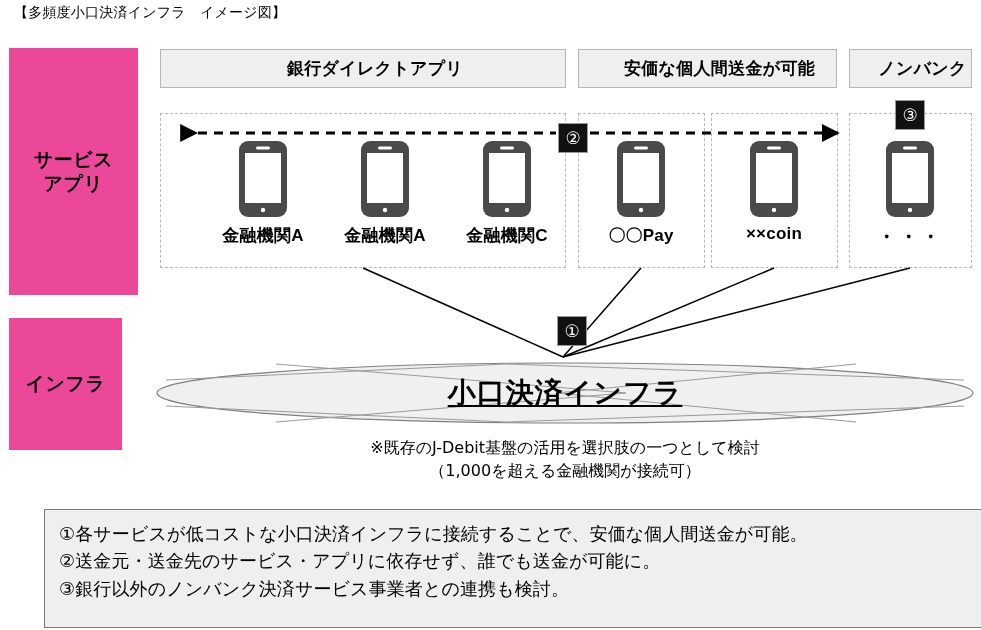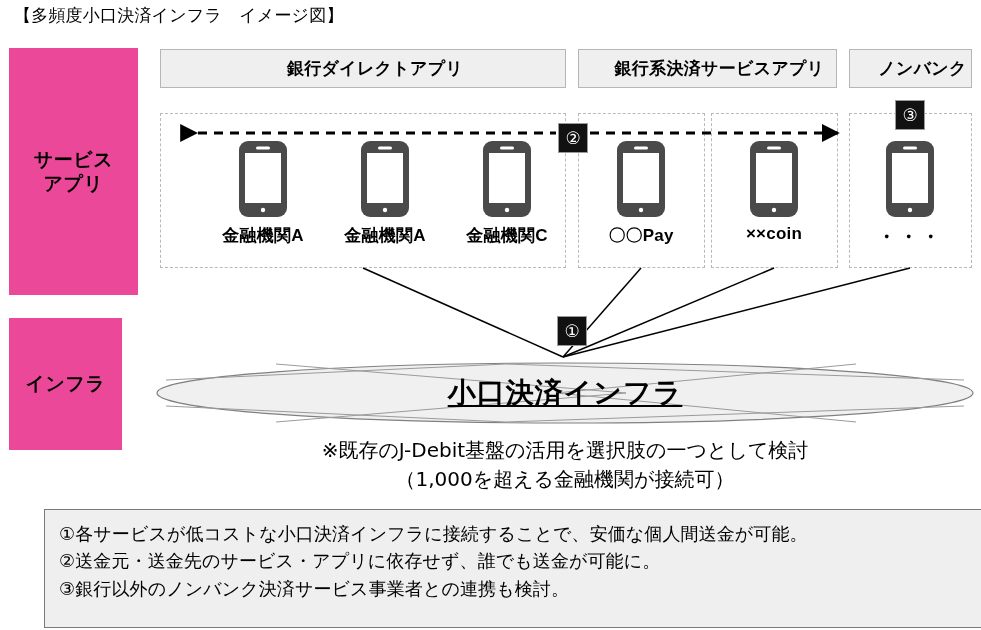--- a/index.html
+++ b/index.html
@@ -18,21 +18,21 @@
     height: 630px;
     background: #ffffff;
     overflow: hidden;
   }
 
   
   #page-title {
     position: absolute;
     left: 14px;
     top: 4px;
-    font-size: 17px;
+    font-size: 14px;
     font-weight: 400;
     letter-spacing: 0.2px;
     white-space: nowrap;
     font-family: Liberation Mono, monospace;
   }
 
   
   .band {
     position: absolute;
     background: #ec4899;
@@ -159,21 +159,21 @@
     z-index: 2;
   }
 
   
   #infra-note {
     position: absolute;
     left: 156px;
     top: 436px;
     width: 818px;
     text-align: center;
-    font-size: 20px;
+    font-size: 16px;
     line-height: 1.45;
     font-family: "DejaVu Sans", "Liberation Sans", sans-serif;
   }
   #infra-note div { white-space: nowrap; }
 
   
   #legend-box {
     position: absolute;
     left: 9px;
     top: 509px;
@@ -207,21 +207,21 @@
     </span>
   </div>
   <div class="band" id="band-infra">
     <span>インフラ</span>
   </div>
 
   <div class="cat-header" id="cat-bank-direct">
     <span>銀行ダイレクトアプリ</span>
   </div>
   <div class="cat-header" id="cat-bank-pay">
-    <span>銀行系決済サービスアプリ</span>
+    <span>安価な個人間送金が可能</span>
   </div>
   <div class="cat-header" id="cat-nonbank">
     <span>ノンバンク</span>
   </div>
 
   <div class="dash-group" id="group-banks"></div>
   <div class="dash-group" id="group-pay"></div>
   <div class="dash-group" id="group-coin"></div>
   <div class="dash-group" id="group-nonbank"></div>
 

